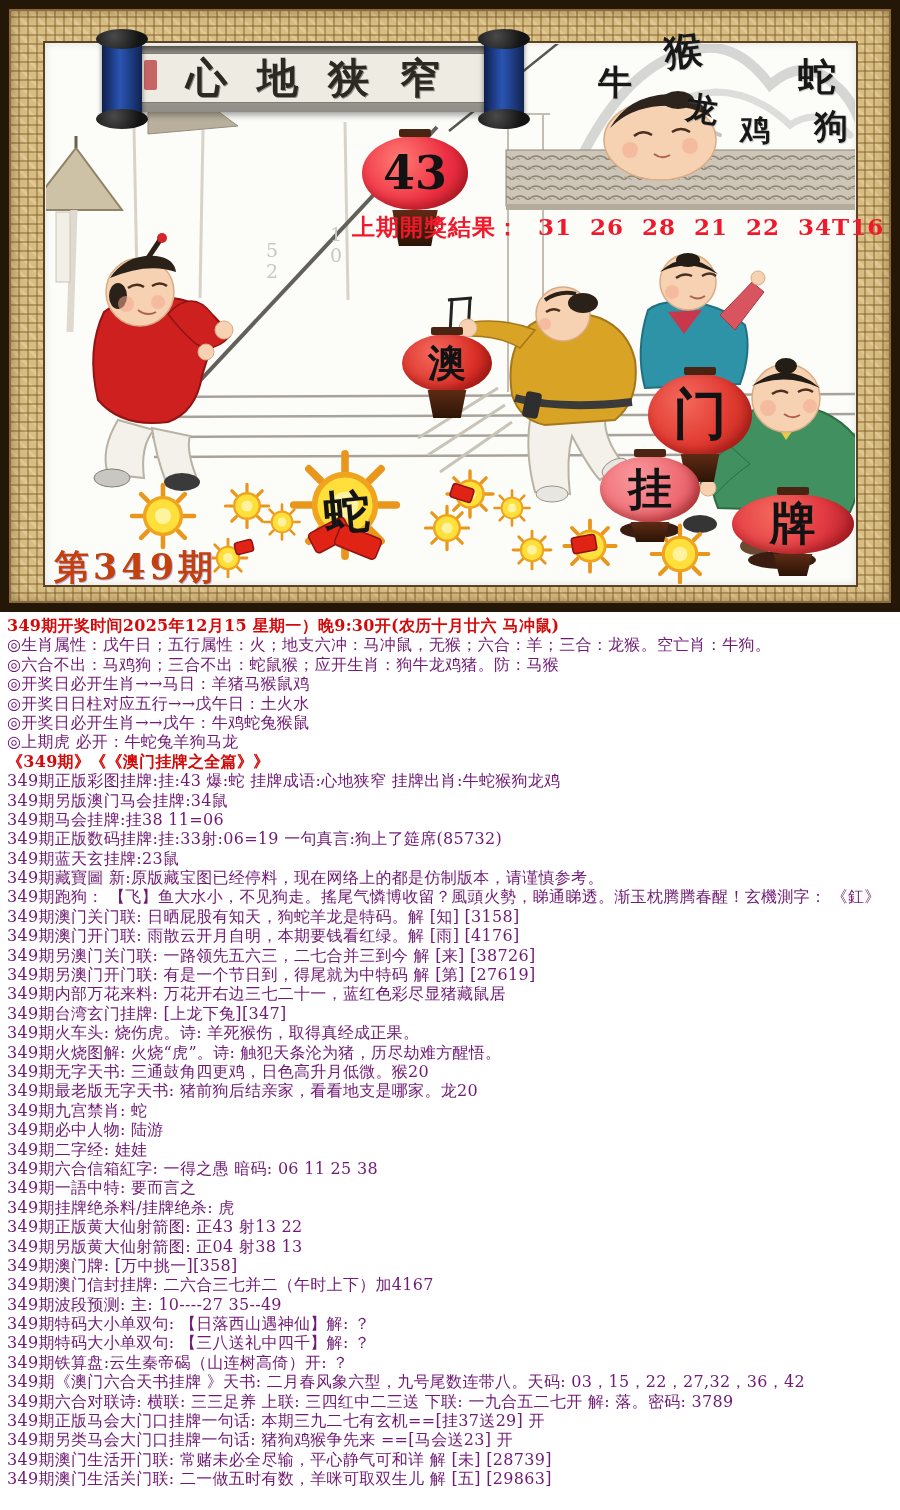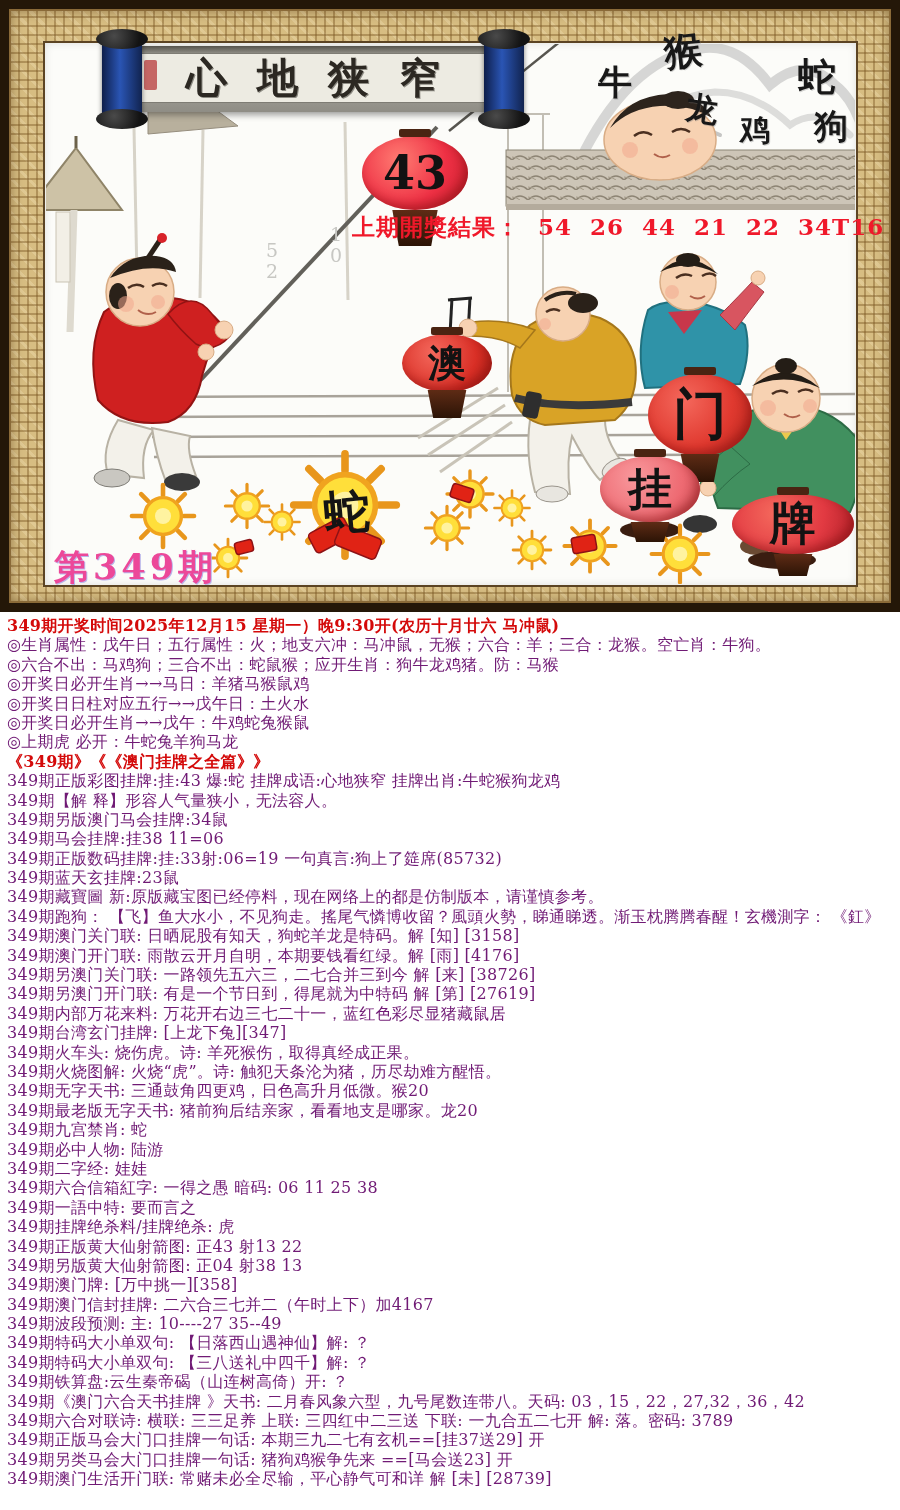--- a/index.html
+++ b/index.html
@@ -52,21 +52,21 @@
       background:radial-gradient(circle at 35% 32%,#f4685c,#e0392f 55%,#b0241c);}
   .l-gua{left:600px;top:456px;width:100px;height:66px;font-size:44px;
       background:radial-gradient(circle at 35% 32%,#f8989c,#ee6a72 60%,#c84850);}
   .l-gua::after{bottom:-20px;height:20px;}
   .l-pai{left:732px;top:494px;width:122px;height:60px;font-size:46px;
       background:radial-gradient(circle at 35% 32%,#f4685c,#e23a42 55%,#af1f27);}
   .l-pai::after{bottom:-22px;height:22px;}
   .zchar{font-weight:700;color:#181818;z-index:4;text-shadow:1px 1px 0 rgba(120,120,120,.35);}
   .prev-result{left:352px;top:212px;font-size:23px;font-weight:800;color:#f0182a;
       letter-spacing:1px;word-spacing:9px;white-space:nowrap;z-index:6;}
-  .issue-badge{left:54px;top:544px;font-size:35px;font-weight:800;color:#ec4899;
+  .issue-badge{left:54px;top:544px;font-size:35px;font-weight:800;color:#c2410c;
       letter-spacing:4px;text-shadow:1px 1px 0 #b9b5ea;z-index:6;}
   .snake-char{left:324px;top:482px;font-size:46px;font-weight:800;color:#141414;
       transform:rotate(-5deg);z-index:6;}
   .faint{color:#c7c7c3;font-size:19px;line-height:21px;white-space:pre-line;z-index:3;}
   
   .text-block{position:absolute;left:0;top:616px;width:788px;z-index:2;}
   .tline{height:19.4px;line-height:19.4px;font-size:16px;padding-left:7px;
       white-space:nowrap;color:#701a75;letter-spacing:.3px;}
   .tline.red{color:#d40a0a;font-weight:700;}
 </style>
@@ -263,21 +263,21 @@
       </div>
       <div class="banner-seal"></div>
       <div class="roller left"></div>
       <div class="roller right"></div>
     </div>
 
     <div class="ov lant l43">
       <span>43</span>
     </div>
 
-    <div class="ov prev-result">上期開獎結果：  54 26 44 21 22 34T16</div>
+    <div class="ov prev-result">上期開獎結果：  31 26 28 21 22 34T16</div>
 
     <div class="ov zchar" style="left:598px;top:60px;font-size:34px">牛</div>
     <div class="ov zchar" style="left:664px;top:26px;font-size:38px;transform:rotate(-6deg)">猴</div>
     <div class="ov zchar" style="left:798px;top:52px;font-size:38px">蛇</div>
     <div class="ov zchar" style="left:686px;top:88px;font-size:32px;transform:rotate(8deg)">龙</div>
     <div class="ov zchar" style="left:740px;top:110px;font-size:30px">鸡</div>
     <div class="ov zchar" style="left:814px;top:104px;font-size:34px">狗</div>
 
     <div class="ov lant l-ao">
         <span>澳</span>
@@ -305,21 +305,20 @@
   <div class="text-block" id="text-lines">
       <div class="tline red">349期开奖时间2025年12月15 星期一）晚9:30开(农历十月廿六 马冲鼠)</div>
       <div class="tline">◎生肖属性：戊午日；五行属性：火；地支六冲：马冲鼠，无猴；六合：羊；三合：龙猴。空亡肖：牛狗。</div>
       <div class="tline">◎六合不出：马鸡狗；三合不出：蛇鼠猴；应开生肖：狗牛龙鸡猪。防：马猴</div>
       <div class="tline">◎开奖日必开生肖→→马日：羊猪马猴鼠鸡</div>
       <div class="tline">◎开奖日日柱对应五行→→戊午日：土火水</div>
       <div class="tline">◎开奖日必开生肖→→戊午：牛鸡蛇兔猴鼠</div>
       <div class="tline">◎上期虎 必开：牛蛇兔羊狗马龙</div>
       <div class="tline red">《349期》《《澳门挂牌之全篇》》</div>
       <div class="tline">349期正版彩图挂牌:挂:43 爆:蛇 挂牌成语:心地狭窄 挂牌出肖:牛蛇猴狗龙鸡</div>
-      <div class="tline">349期【解 释】形容人气量狭小，无法容人。</div>
       <div class="tline">349期另版澳门马会挂牌:34鼠</div>
       <div class="tline">349期马会挂牌:挂38 11=06</div>
       <div class="tline">349期正版数码挂牌:挂:33射:06=19 一句真言:狗上了筵席(85732)</div>
       <div class="tline">349期蓝天玄挂牌:23鼠</div>
       <div class="tline">349期藏寶圖 新:原版藏宝图已经停料，现在网络上的都是仿制版本，请谨慎参考。</div>
       <div class="tline">349期跑狗： 【飞】鱼大水小，不见狗走。搖尾气憐博收留？風頭火勢，睇通睇透。渐玉枕腾腾春醒！玄機測字： 《釭》</div>
       <div class="tline">349期澳门关门联: 日晒屁股有知天，狗蛇羊龙是特码。解 [知] [3158]</div>
       <div class="tline">349期澳门开门联: 雨散云开月自明，本期要钱看红绿。解 [雨] [4176]</div>
       <div class="tline">349期另澳门关门联: 一路领先五六三，二七合并三到今 解 [来] [38726]</div>
       <div class="tline">349期另澳门开门联: 有是一个节日到，得尾就为中特码 解 [第] [27619]</div>
@@ -341,14 +340,15 @@
       <div class="tline">349期澳门信封挂牌: 二六合三七并二（午时上下）加4167</div>
       <div class="tline">349期波段预测: 主: 10----27 35--49</div>
       <div class="tline">349期特码大小单双句: 【日落西山遇神仙】解: ？</div>
       <div class="tline">349期特码大小单双句: 【三八送礼中四千】解: ？</div>
       <div class="tline">349期铁算盘:云生秦帝碣（山连树高倚）开: ？</div>
       <div class="tline">349期《澳门六合天书挂牌 》天书: 二月春风象六型，九号尾数连带八。天码: 03，15，22，27,32，36，42</div>
       <div class="tline">349期六合对联诗: 横联: 三三足养 上联: 三四红中二三送 下联: 一九合五二七开 解: 落。密码: 3789</div>
       <div class="tline">349期正版马会大门口挂牌一句话: 本期三九二七有玄机==[挂37送29] 开</div>
       <div class="tline">349期另类马会大门口挂牌一句话: 猪狗鸡猴争先来 ==[马会送23] 开</div>
       <div class="tline">349期澳门生活开门联: 常赌未必全尽输，平心静气可和详 解 [未] [28739]</div>
+      <div class="tline">349期澳门生活关门联: 二一做五时有数，羊咪可取双生儿 解 [五] [29863]</div>
     </div>
 </div>
 
 </body></html>

